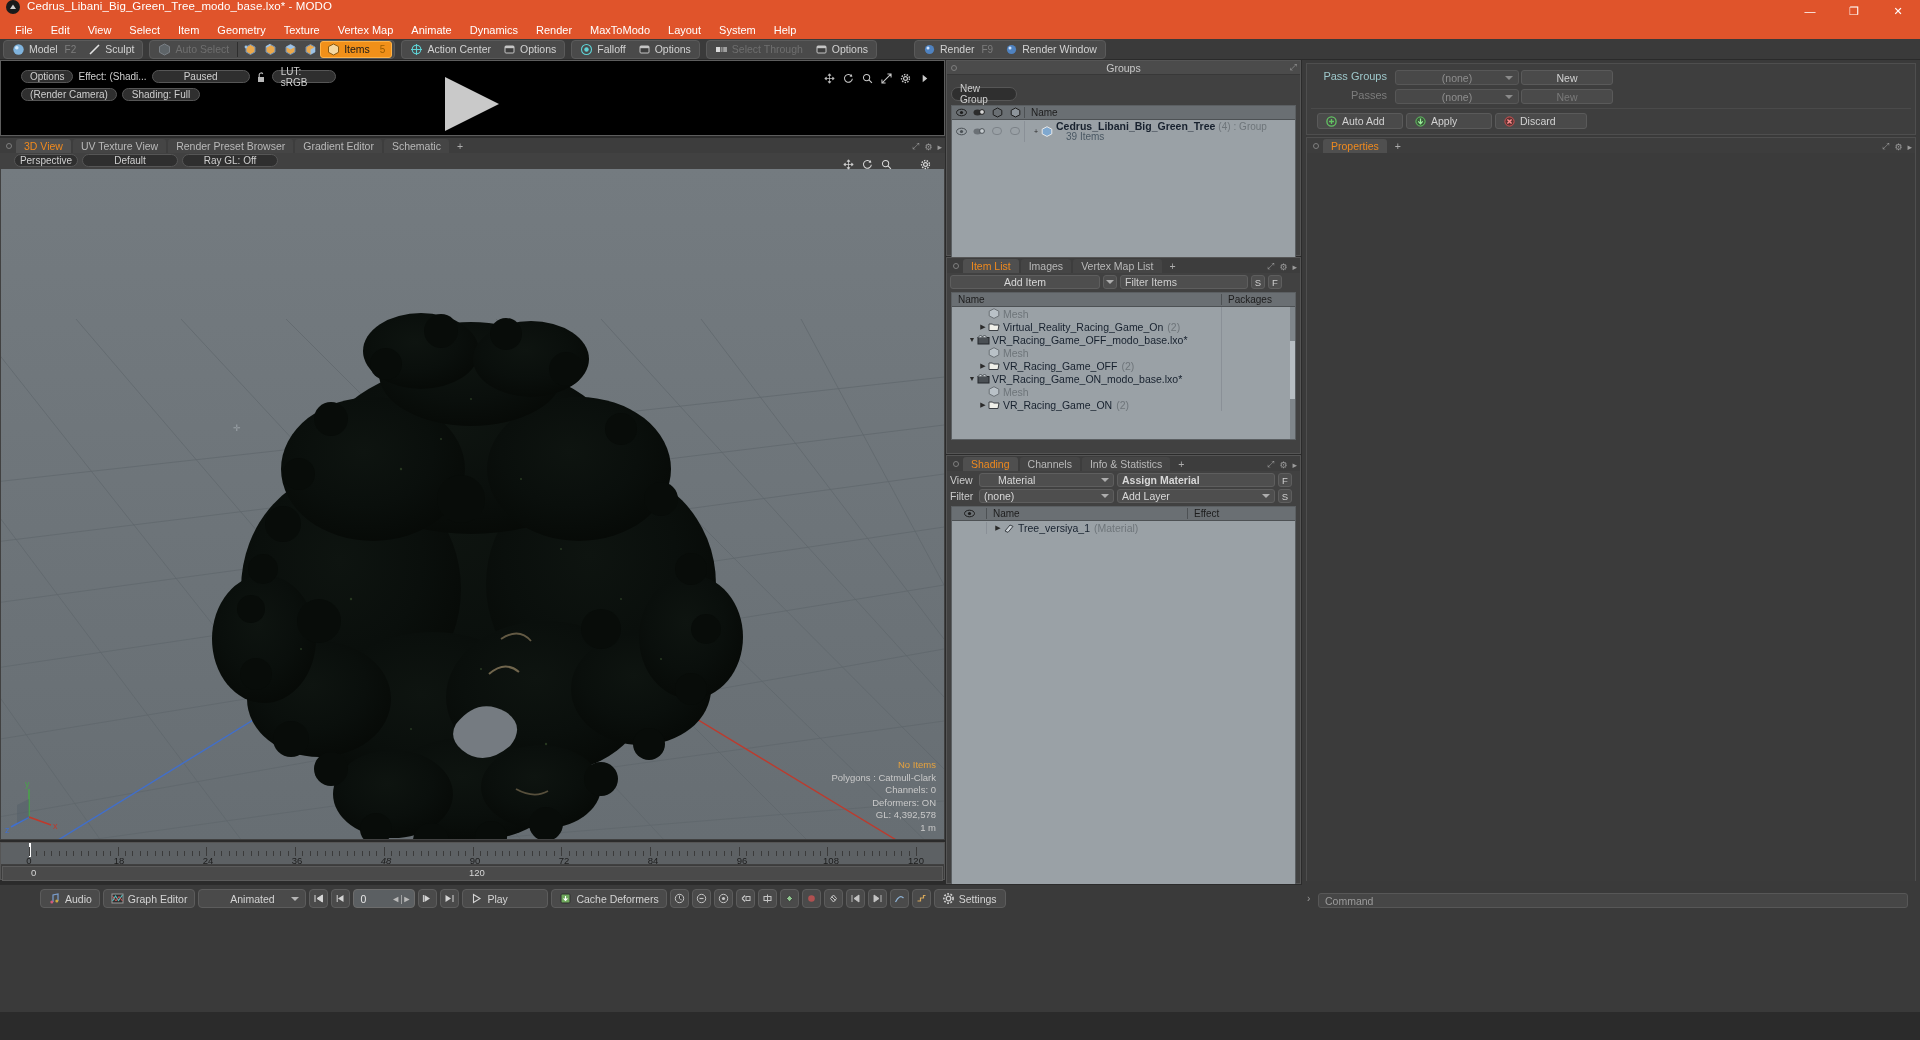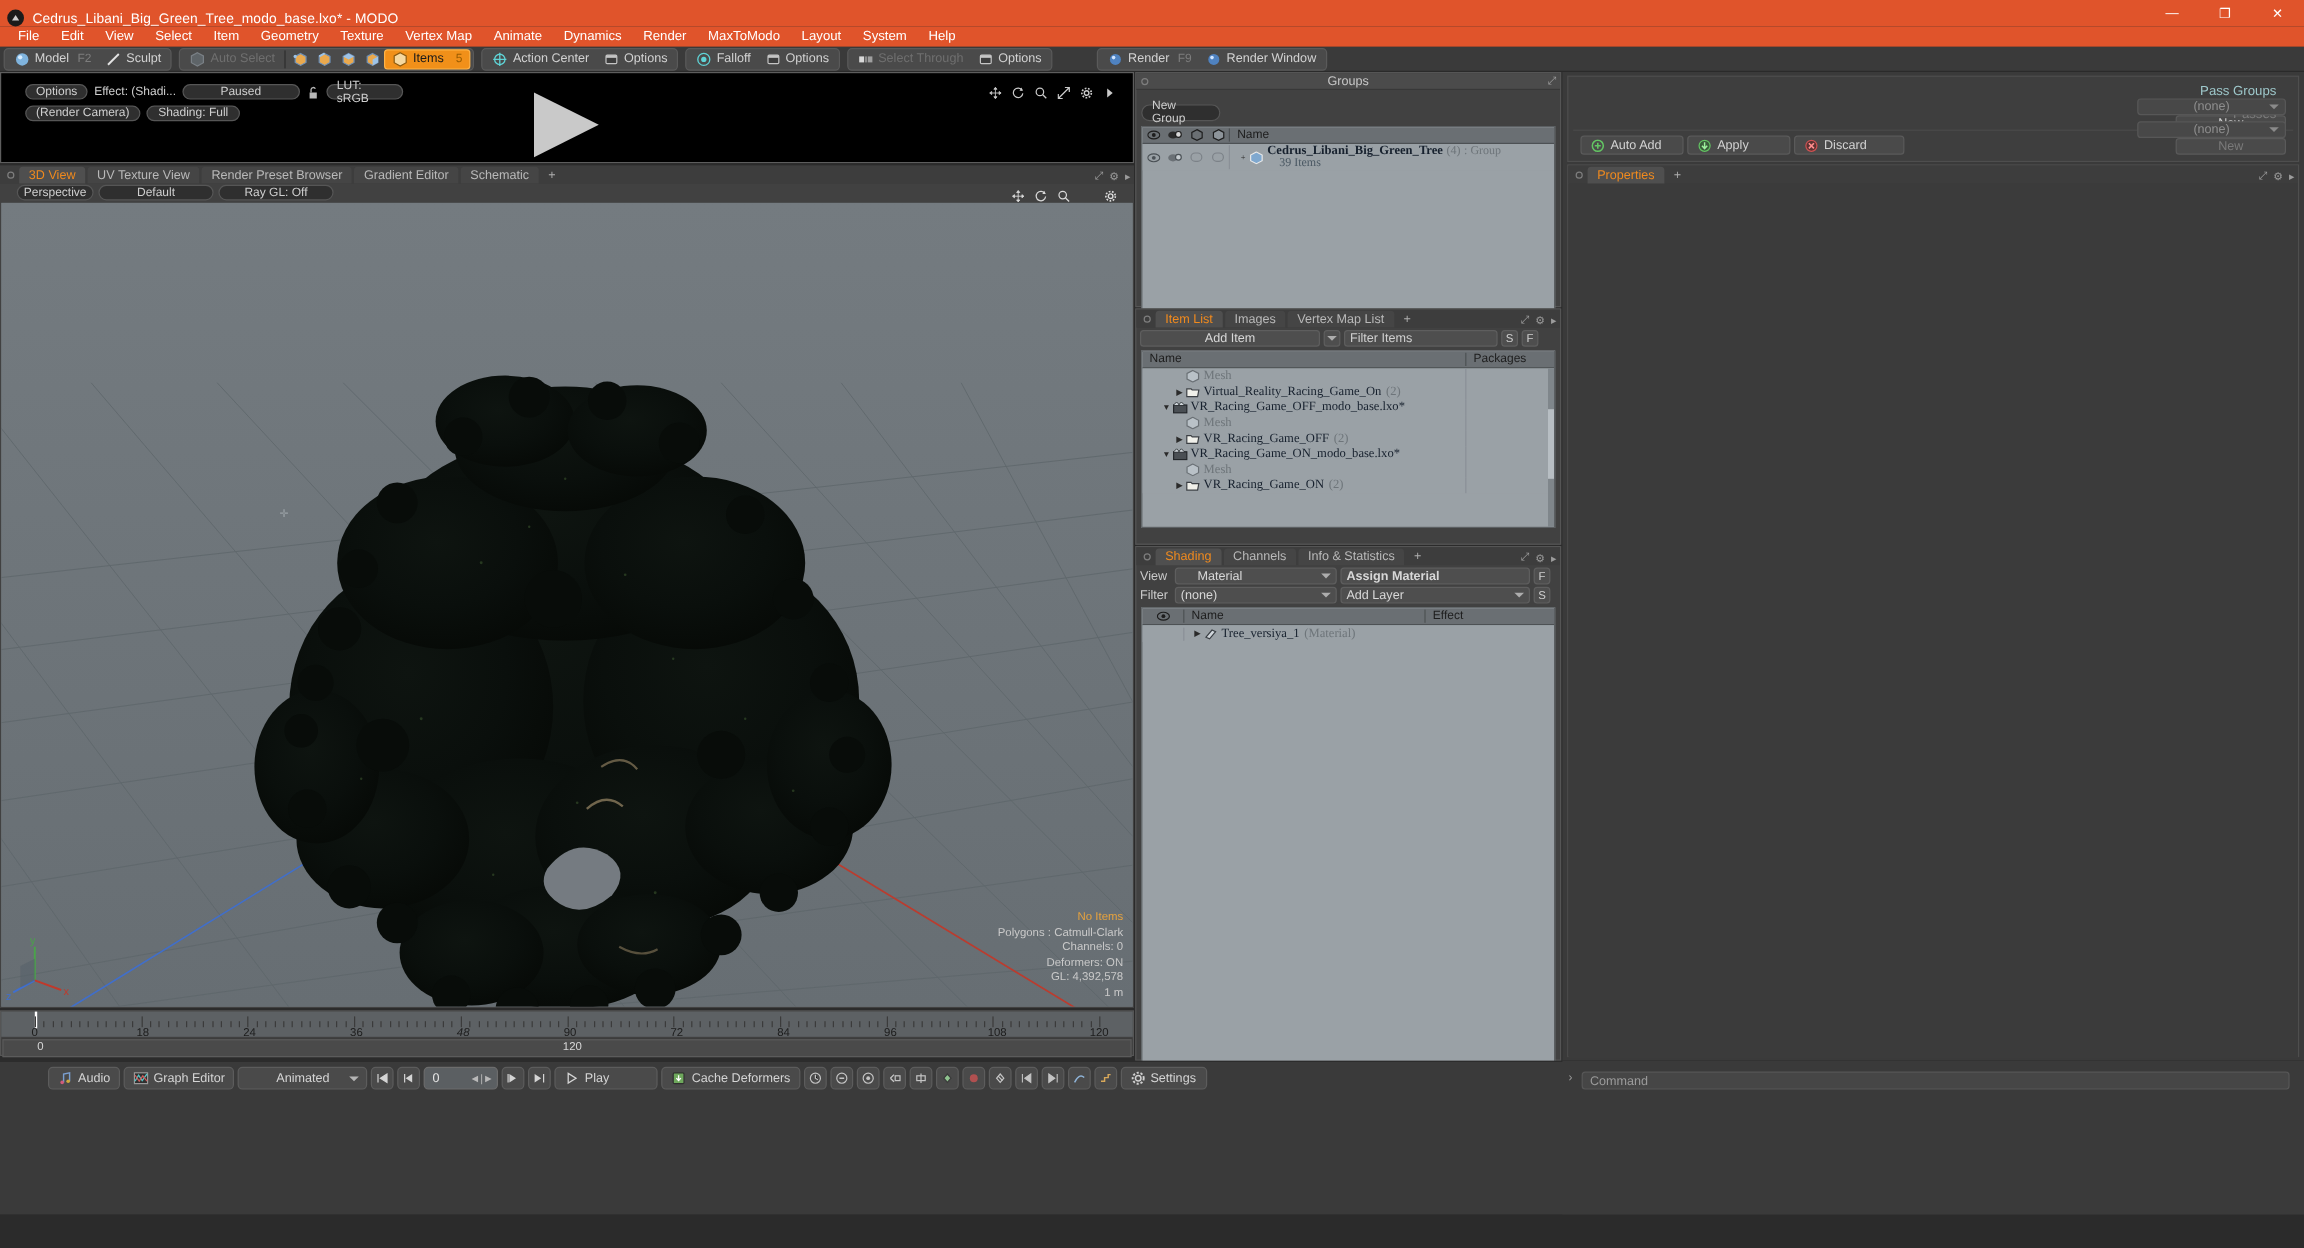--- a/index.html
+++ b/index.html
@@ -1,21 +1,21 @@
 <!DOCTYPE html>
 <html><head>
 <meta charset="utf-8">
 <style>
   * { box-sizing: border-box; margin:0; padding:0; }
   html,body{ width:1920px; height:1040px; overflow:hidden; background:#2b2b2b;
     font-family:"Liberation Sans", sans-serif; -webkit-font-smoothing:antialiased;}
   body{position:relative;}
 
   
-  #titlebar{height:22px;background:#e0542b;display:flex;align-items:flex-end;position:relative;}
+  #titlebar{height:22px;background:#e0542b;display:flex;align-items:flex-start;position:relative;}
   #titlebar .appicon{width:14px;height:14px;border-radius:50%;background:#1b1b1b;margin-left:6px;margin-right:7px;
      display:flex;align-items:center;justify-content:center;}
   #titlebar .appicon svg{width:10px;height:10px;}
   #titlebar .ttl{color:#fff;font-size:11.5px;letter-spacing:.1px;}
   #winbtns{position:absolute;right:0;top:0;height:22px;display:flex;}
   #winbtns div{width:44px;height:22px;display:flex;align-items:center;justify-content:center;color:#fff;font-size:11px;}
 
   
   #menubar{height:17px;background:#e0542b;display:flex;align-items:center;padding-left:6px;}
   #menubar span{color:#fff;font-size:11px;padding:0 9px;line-height:17px;cursor:default;}
@@ -93,36 +93,36 @@
      border-top:4px solid #b5b5b5;}
 
   
   #rightcol{position:absolute;left:946px;top:0;width:355px;height:824px;}
   #farright{position:absolute;left:1302px;top:0;width:618px;height:824px;background:#3a3a3a;}
 
   
   .thead{height:14px;background:#6a6f73;display:flex;align-items:center;border-bottom:1px solid #4d5154;}
   .thead .c{font-size:10px;color:#1d1d1d;padding-left:6px;}
   .tbody{background:#9aa1a6;}
-  .trow{height:13px;display:flex;align-items:center;font-size:10.5px;color:#16304e;font-family:Liberation Serif, serif;}
+  .trow{height:13px;display:flex;align-items:center;font-size:10.5px;color:#16304e;}
   .ticon{width:12px;height:11px;margin-right:3px;flex:none;}
   .gray{color:#6e757a;}
   .twist{width:10px;display:inline-block;text-align:center;color:#2a2a2a;font-size:7px;flex:none;}
 
   .fieldrow{display:flex;align-items:center;height:16px;gap:3px;padding:2px 3px 0 3px;}
   .lbl{font-size:10.5px;color:#cbcbcb;}
   .combo{height:14px;background:#4e4e4e;border:1px solid #5e5e5e;border-radius:3px;color:#d8d8d8;
      font-size:10.5px;display:flex;align-items:center;padding:0 4px;position:relative;}
   .combo .ar{position:absolute;right:4px;border-left:4px solid transparent;border-right:4px solid transparent;
      border-top:4px solid #adadad;}
   .sqb{width:14px;height:14px;background:#4e4e4e;border:1px solid #5e5e5e;border-radius:3px;color:#cfcfcf;
      font-size:9.5px;display:flex;align-items:center;justify-content:center;}
 
   
-  .prow{display:flex;align-items:flex-end;height:17px;margin-bottom:2px;flex-direction:column;}
+  .prow{display:flex;align-items:flex-start;height:17px;margin-bottom:2px;}
   .prow .pl{width:88px;text-align:right;font-size:11px;color:#9ec8cb;padding-right:8px;}
   .prow .pl.dim{color:#7d7d7d;}
   .pcombo{width:124px;height:15px;background:#484848;border:1px solid #575757;border-radius:3px;
      color:#8e8e8e;font-size:10.5px;display:flex;align-items:center;justify-content:center;position:relative;}
   .pnew{width:92px;height:15px;background:#4a4a4a;border:1px solid #5a5a5a;border-radius:3px;color:#d2d2d2;
      font-size:10.5px;display:flex;align-items:center;justify-content:center;margin-left:2px;}
   .pnew.dim{color:#7a7a7a;}
   .abtn{height:16px;background:#4a4a4a;border:1px solid #5a5a5a;border-radius:3px;color:#d2d2d2;font-size:10.5px;
      display:flex;align-items:center;padding:0 8px;margin-right:3px;}
   .abtn svg{width:11px;height:11px;margin-right:5px;}

